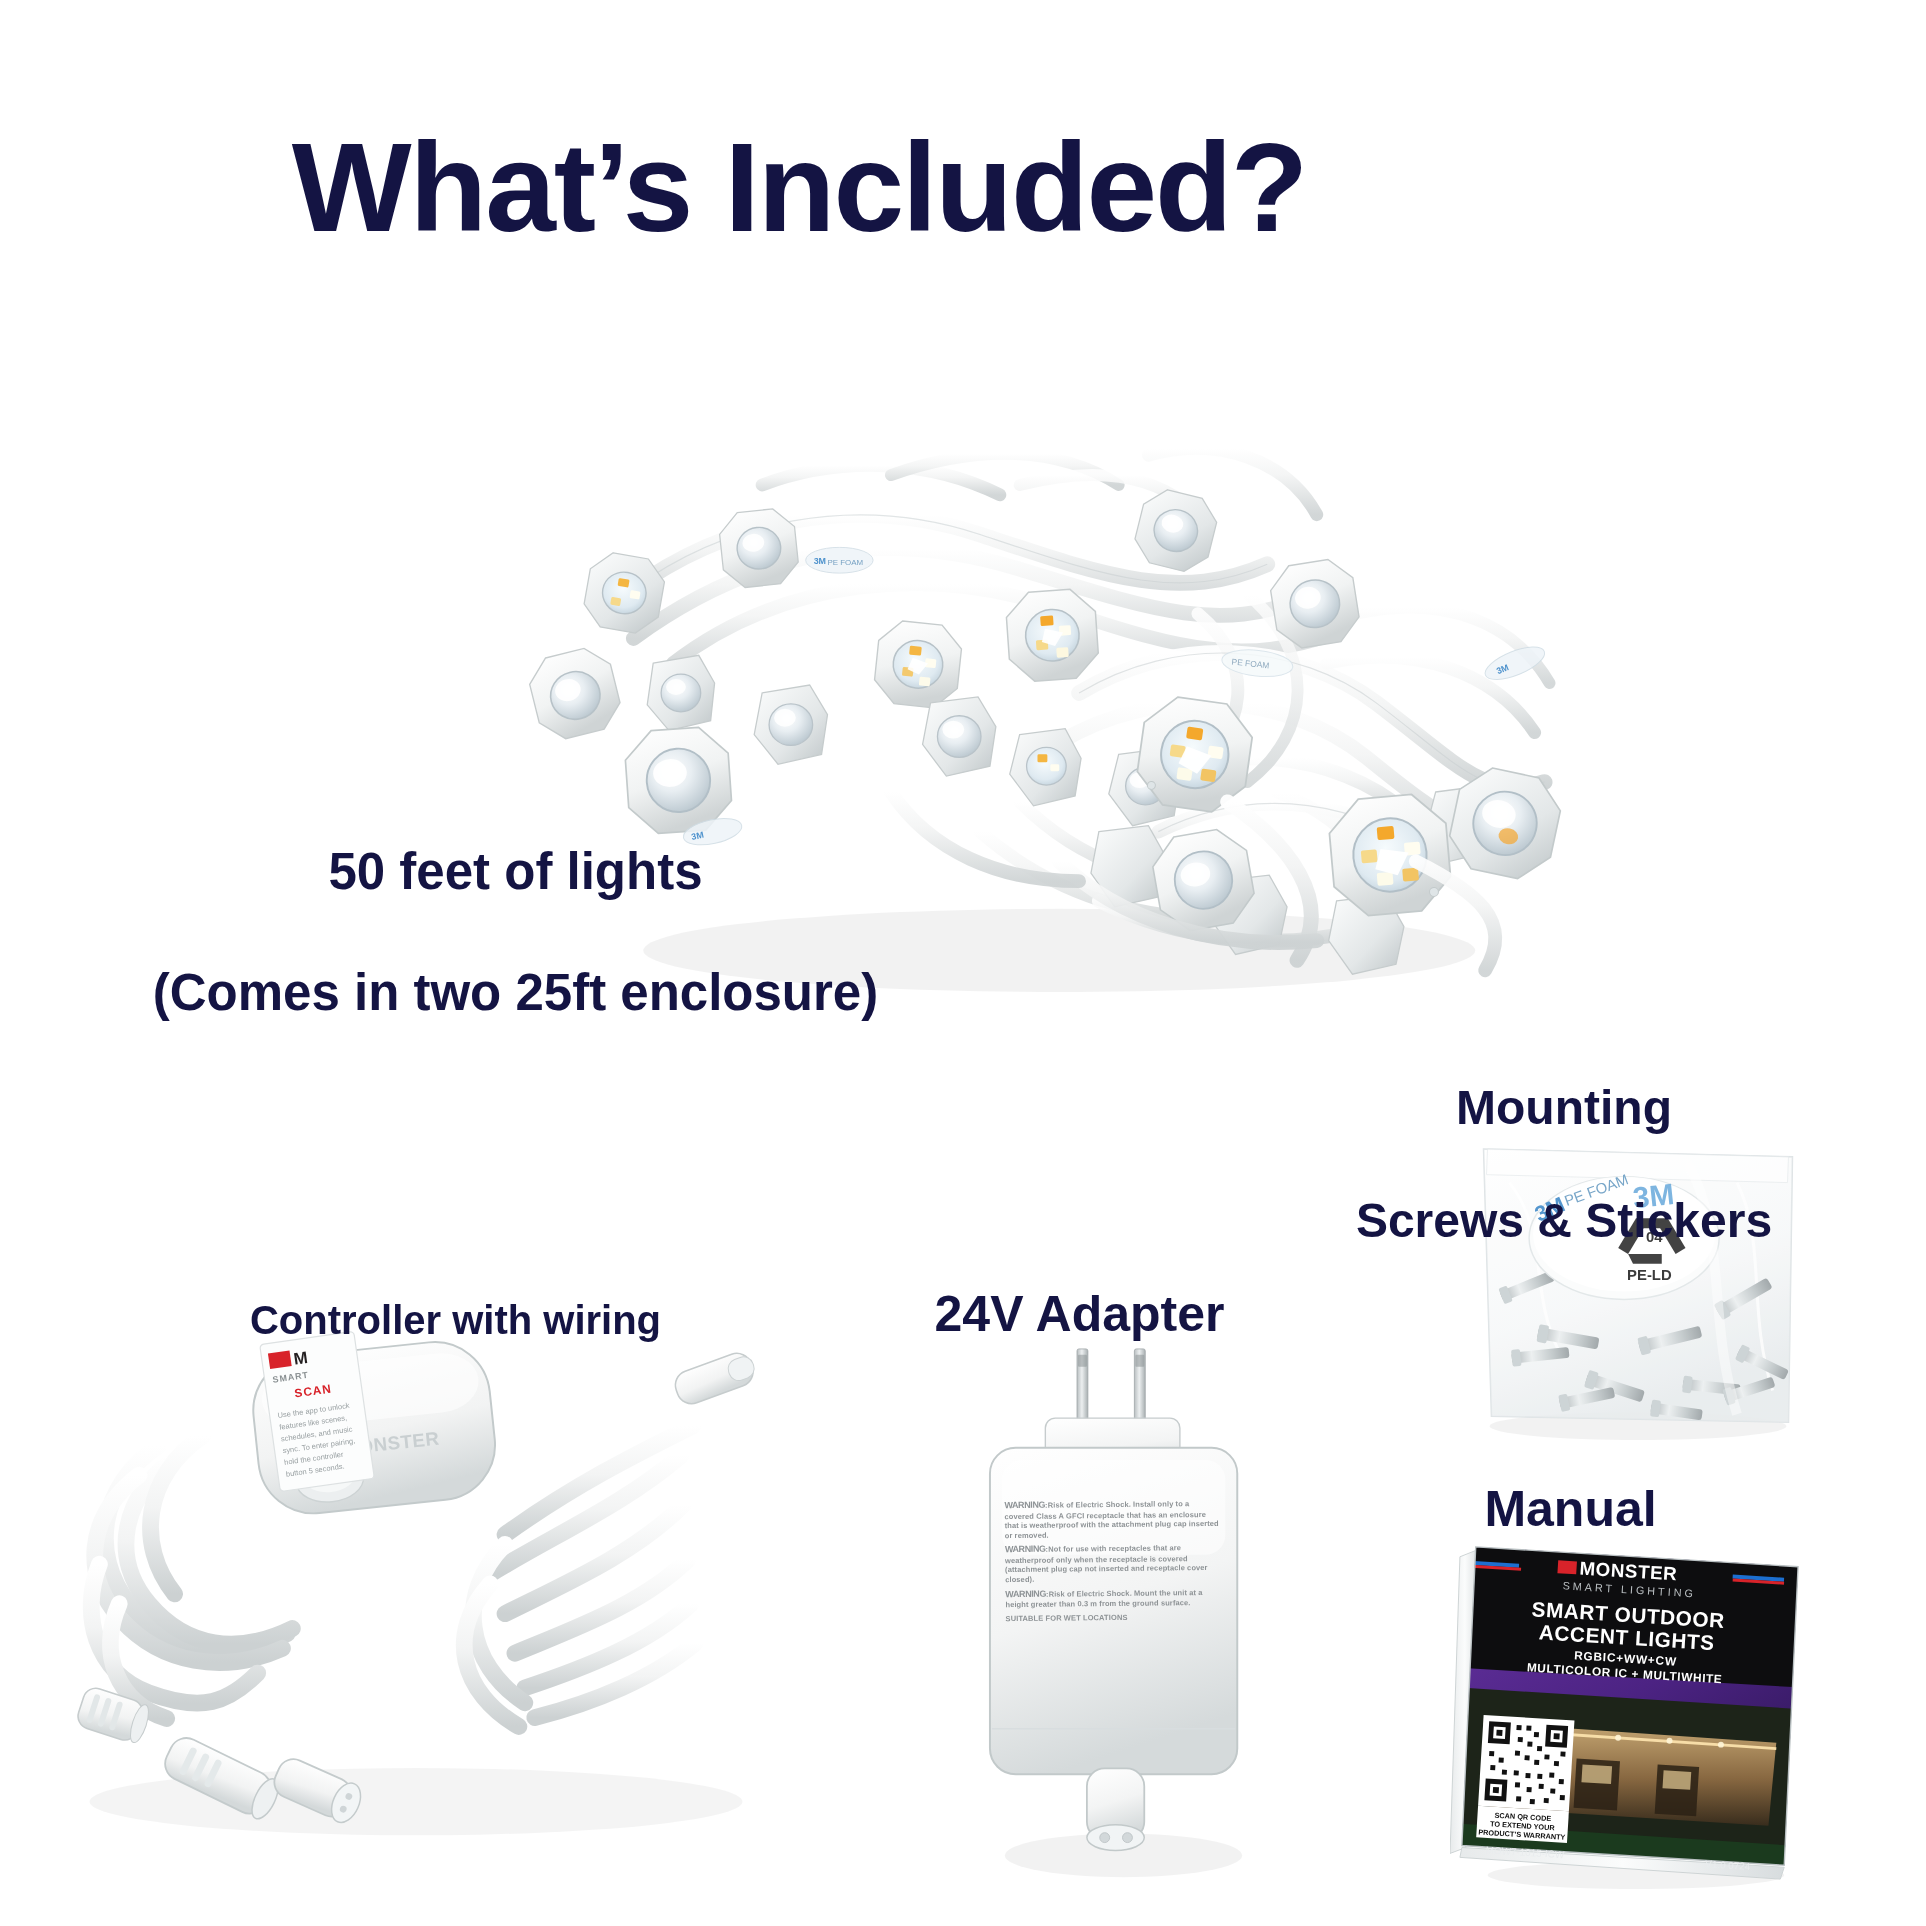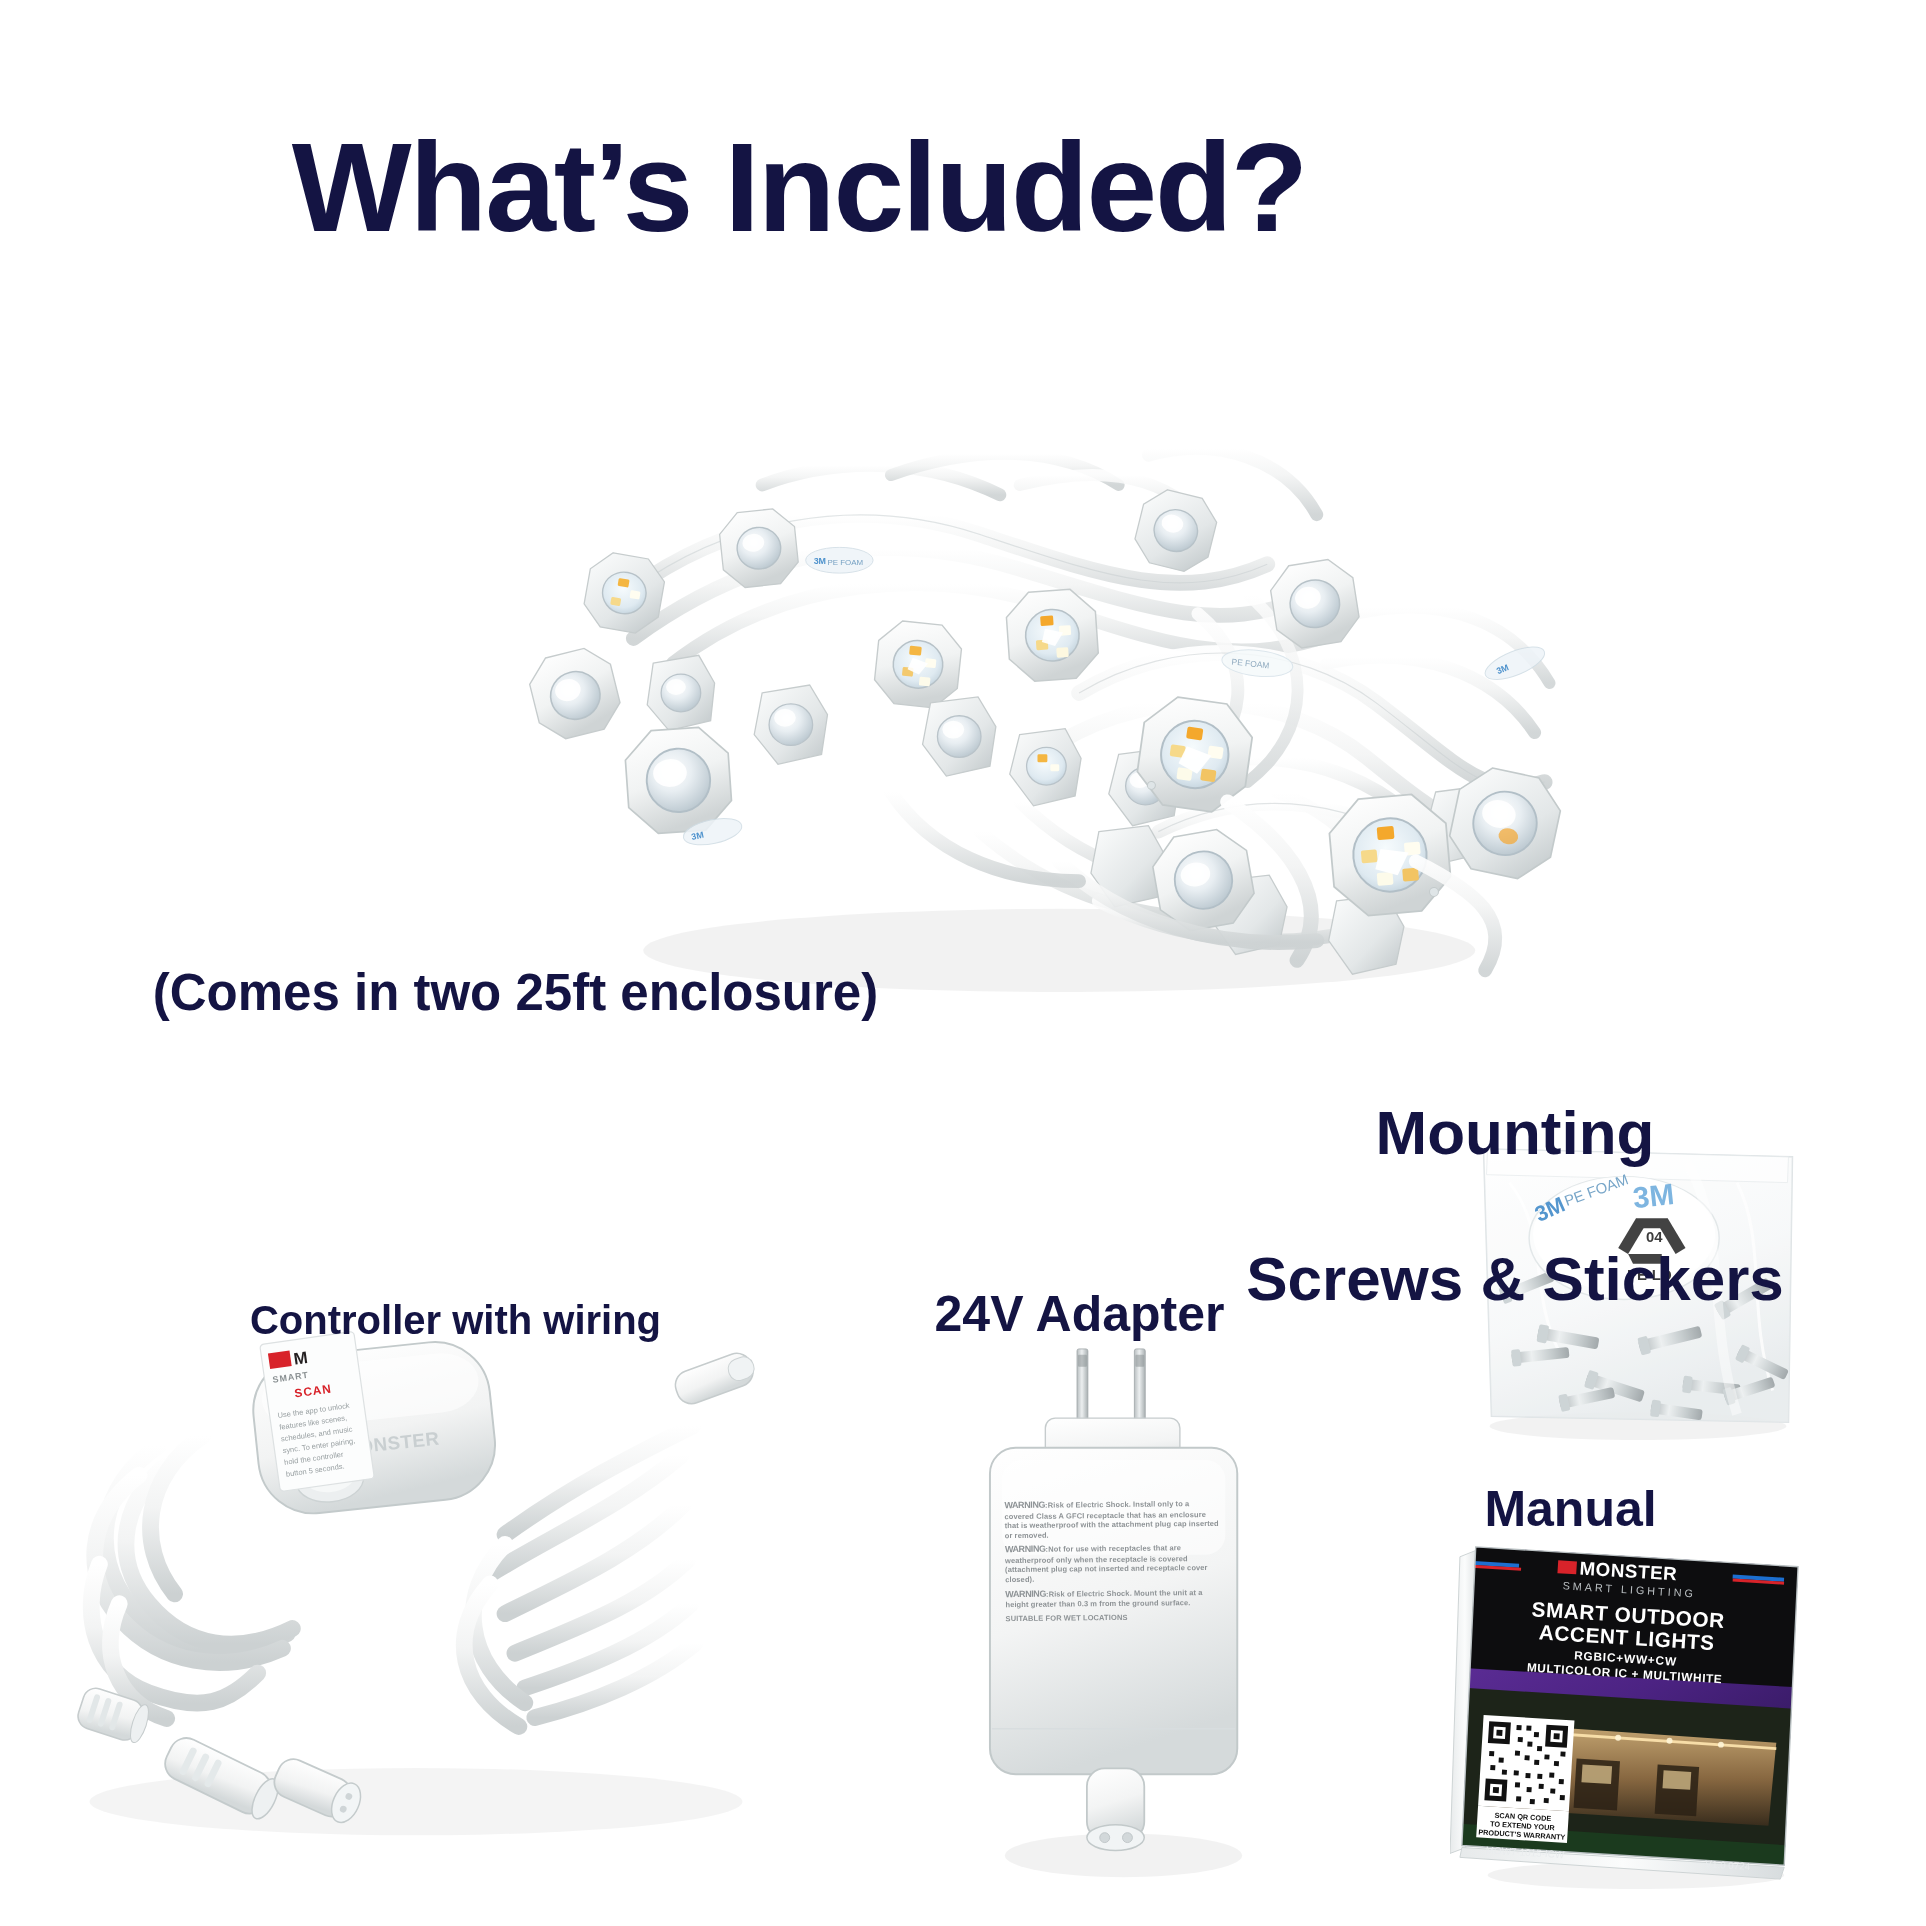--- a/index.html
+++ b/index.html
@@ -27,21 +27,21 @@
   
   .caption {
     position: absolute;
     color: #141443;
     font-weight: 600;
     line-height: 1.18;
     text-align: center;
     white-space: pre-line;
   }
   .cap-lights   { left: 149px;  top: 782px;  width: 733px; font-size: 51px; }
-  .cap-mount    { left: 1238px; top: 1023px; width: 554px; font-size: 62px; }
+  .cap-mount    { left: 1287px; top: 1023px; width: 554px; font-size: 48px; }
   .cap-ctrl     { left: 119px;  top: 1297px; width: 673px; font-size: 40px; }
   .cap-adapter  { left: 842px;  top: 1285px; width: 475px; font-size: 50px; }
   .cap-manual   { left: 1402px; top: 1480px; width: 337px; font-size: 50px; }
 
   
   #lights-pile { position:absolute; left:465px; top:366px; width:1139px; height:644px; }
 
   
   #controller { position:absolute; left:40px; top:1307px; width:752px; height:554px; }
 
@@ -262,21 +262,21 @@
 
       <g stroke="url(#wireG)" fill="none" stroke-linecap="round">
         <path d="M770 440 C 830 480, 880 540, 840 600" stroke-width="15" opacity=".95"></path>
         <path d="M960 500 C 1020 530, 1060 560, 1030 610" stroke-width="14" opacity=".9"></path>
         <path d="M600 500 C 660 560, 760 590, 860 580" stroke-width="15" opacity=".92"></path>
         <path d="M430 430 C 470 490, 540 520, 620 520" stroke-width="14" opacity=".9"></path>
       </g>
     </svg>
   </div>
   <div class="caption cap-lights">
-    <br>
+    <span>50 feet of lights</span><br>
     <span>(Comes in two 25ft enclosure)</span>
   </div>
 
   <div id="controller">
     <svg viewBox="0 0 760 560" width="752" height="554" aria-hidden="true">
       <defs>
         <linearGradient id="ctrlBody" x1="0" y1="0" x2="0.2" y2="1">
           <stop offset="0%" stop-color="#ffffff"></stop>
           <stop offset="60%" stop-color="#f2f3f3"></stop>
           <stop offset="100%" stop-color="#d4d9da"></stop>

